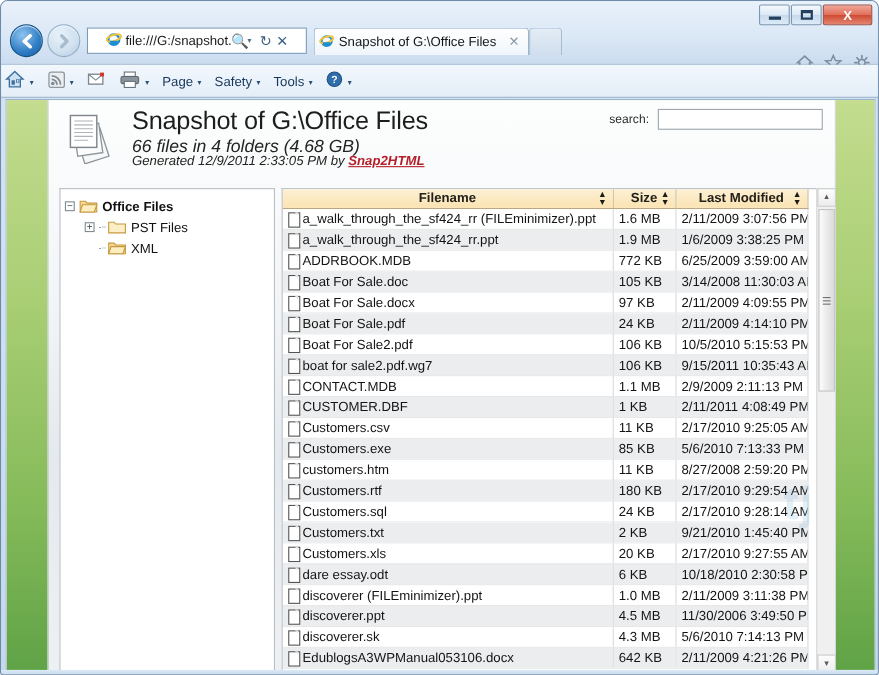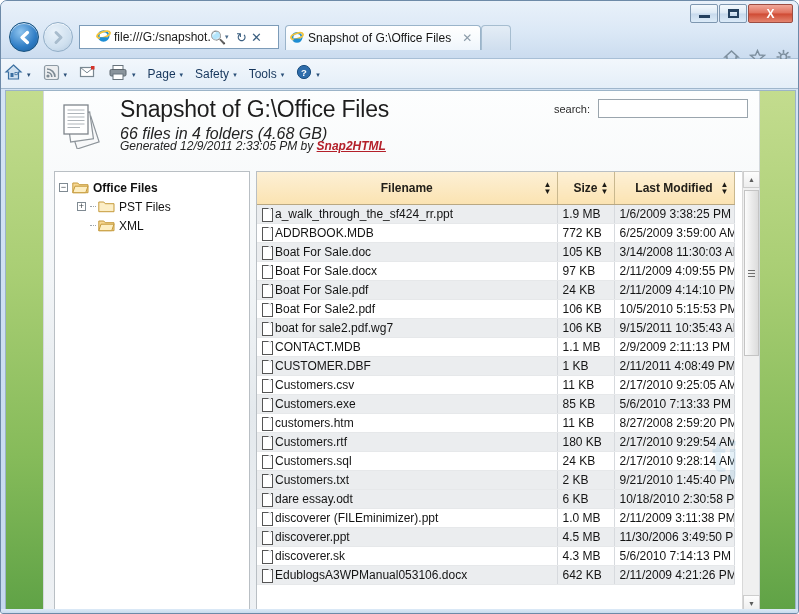--- a/index.html
+++ b/index.html
@@ -172,21 +172,21 @@
   .folder-ico { width: 17px; height: 13px; margin-right: 4px; flex: 0 0 auto; }
   .tree-label.bold { font-weight: bold; }
 
   
   #table-panel {
     position: absolute; left: 212px; top: 80px; width: 495px; height: 441px;
     border: 1px solid #b9bfc4; border-bottom: none; background: #fff; overflow: hidden;
   }
   table.files { border-collapse: collapse; width: 477px; table-layout: fixed; }
   table.files th {
-    height: 32px;
+    height: 17px;
     background: linear-gradient(to bottom,#fdf0d5 0%,#fbe3b2 100%);
     border-right: 1px solid #c9b88f; border-bottom: 1px solid #b9a883;
     font-size: 12px; font-weight: bold; color: #23201a;
     padding: 0 0; position: relative;
   }
   table.files th .sort-arrows {
     position: absolute; right: 5px; top: 50%; transform: translateY(-50%);
     font-size: 8px; line-height: 7px; color: #1c1a15;
   }
   table.files td {
@@ -488,20 +488,25 @@
                 <span>Size</span>
                 <span class="sort-arrows">▲<br>▼</span>
               </th>
               <th style="width:120px">
                 <span>Last Modified</span>
                 <span class="sort-arrows">▲<br>▼</span>
               </th>
             </tr>
           </thead>
           <tbody id="file-rows">
+              <tr class="odd">
+                <td class="c-name"><span class="file-ico"></span><span>a_walk_through_the_sf424_rr (FILEminimizer).ppt</span></td>
+                <td class="c-size">1.6 MB</td>
+                <td class="c-date">2/11/2009 3:07:56 PM</td>
+              </tr>
               <tr class="even">
                 <td class="c-name"><span class="file-ico"></span><span>a_walk_through_the_sf424_rr.ppt</span></td>
                 <td class="c-size">1.9 MB</td>
                 <td class="c-date">1/6/2009 3:38:25 PM</td>
               </tr>
               <tr class="odd">
                 <td class="c-name"><span class="file-ico"></span><span>ADDRBOOK.MDB</span></td>
                 <td class="c-size">772 KB</td>
                 <td class="c-date">6/25/2009 3:59:00 AM</td>
               </tr>
@@ -562,20 +567,25 @@
               </tr>
               <tr class="odd">
                 <td class="c-name"><span class="file-ico"></span><span>Customers.sql</span></td>
                 <td class="c-size">24 KB</td>
                 <td class="c-date">2/17/2010 9:28:14 AM</td>
               </tr>
               <tr class="even">
                 <td class="c-name"><span class="file-ico"></span><span>Customers.txt</span></td>
                 <td class="c-size">2 KB</td>
                 <td class="c-date">9/21/2010 1:45:40 PM</td>
+              </tr>
+              <tr class="odd">
+                <td class="c-name"><span class="file-ico"></span><span>Customers.xls</span></td>
+                <td class="c-size">20 KB</td>
+                <td class="c-date">2/17/2010 9:27:55 AM</td>
               </tr>
               <tr class="even">
                 <td class="c-name"><span class="file-ico"></span><span>dare essay.odt</span></td>
                 <td class="c-size">6 KB</td>
                 <td class="c-date">10/18/2010 2:30:58 PM</td>
               </tr>
               <tr class="odd">
                 <td class="c-name"><span class="file-ico"></span><span>discoverer (FILEminimizer).ppt</span></td>
                 <td class="c-size">1.0 MB</td>
                 <td class="c-date">2/11/2009 3:11:38 PM</td>

